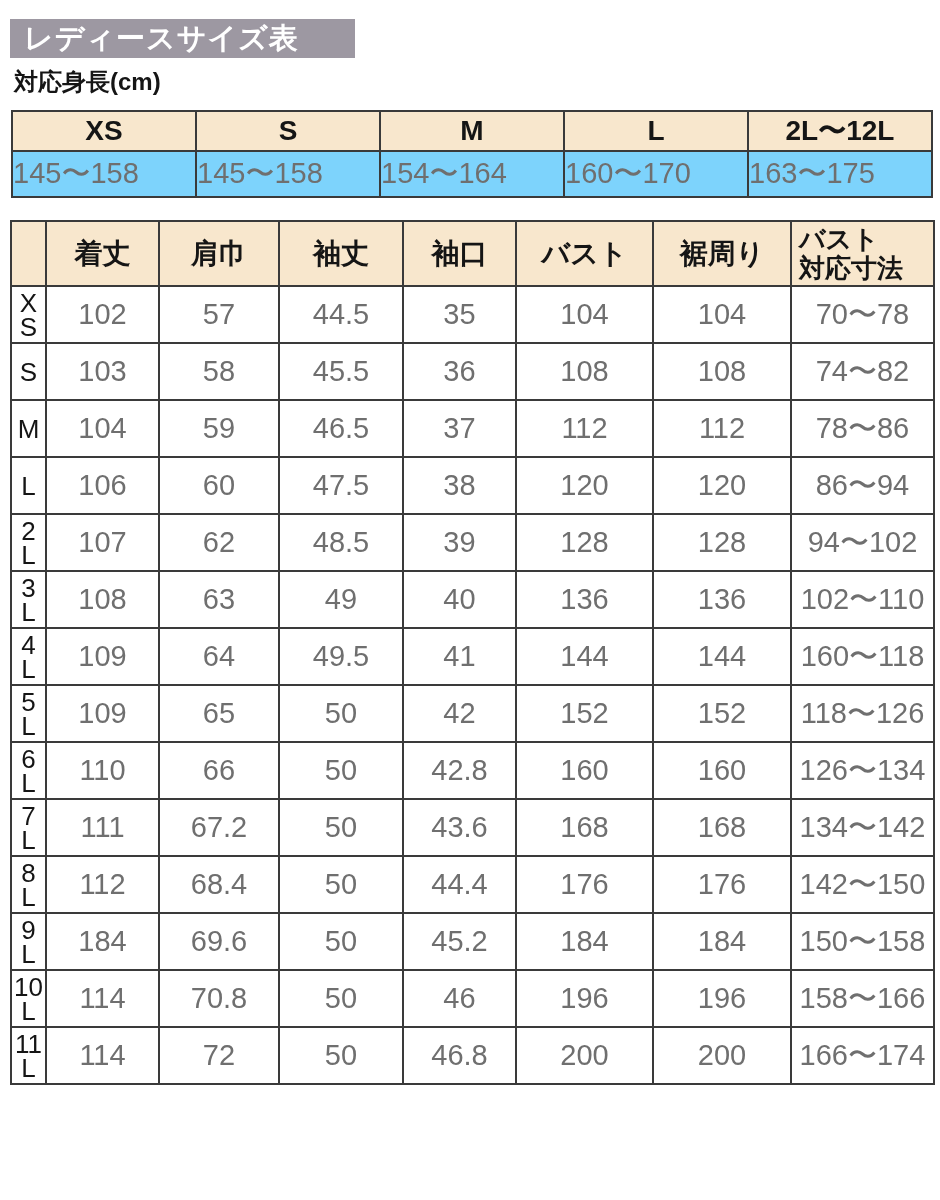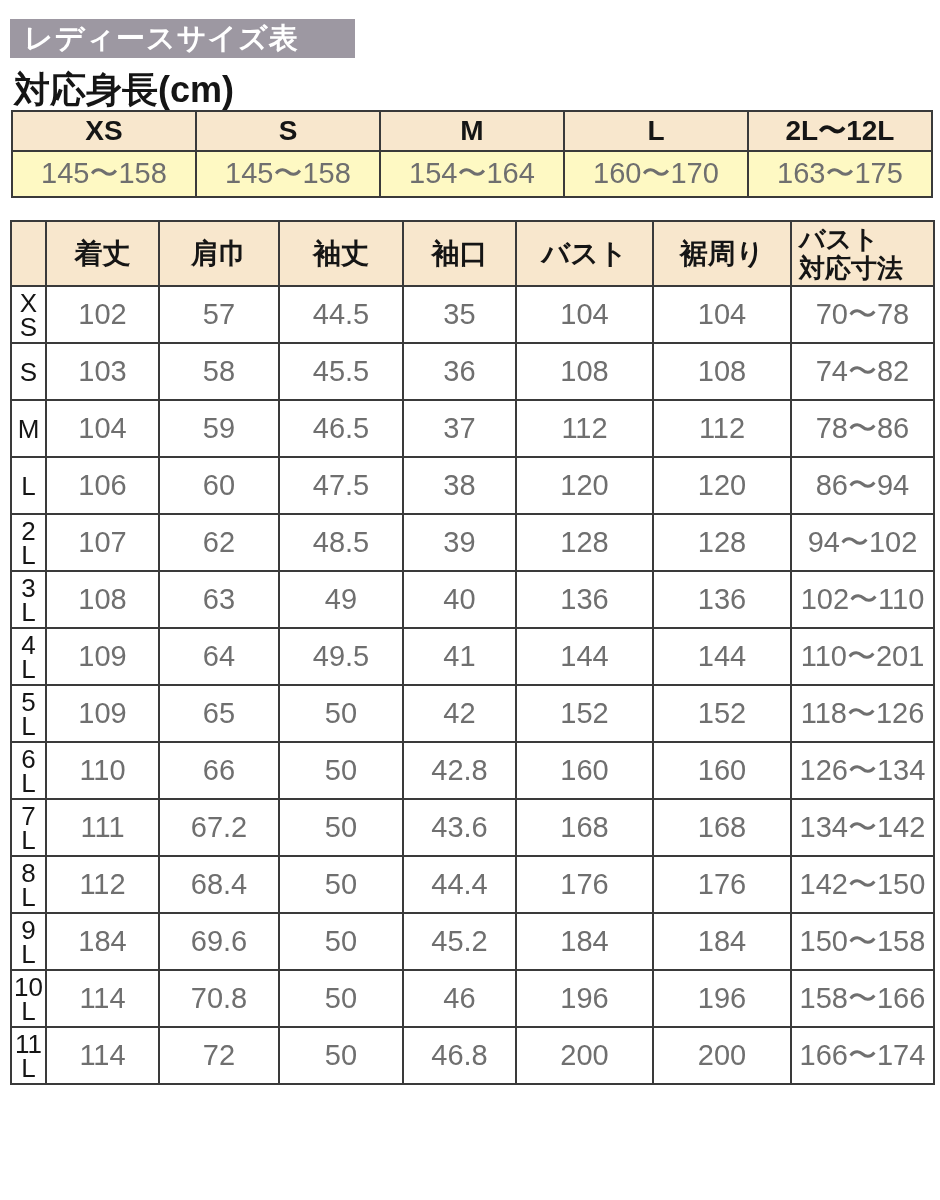--- a/index.html
+++ b/index.html
@@ -17,33 +17,33 @@
     font-family:"Liberation Sans","DejaVu Sans",sans-serif;
   }
   .title-band{
     position:absolute;left:10px;top:19px;width:345px;height:39px;
     background:var(--title-bg);color:var(--title-text);
     font-size:29px;font-weight:bold;line-height:39px;padding-left:14px;
     letter-spacing:1px;
   }
   .subtitle{
     position:absolute;left:14px;top:66px;
-    font-size:36px;font-weight:bold;color:var(--label-text);
+    font-size:24px;font-weight:bold;color:var(--label-text);
   }
   table{border-collapse:collapse;table-layout:fixed;}
   th,td{border:2px solid var(--border);padding:0;}
   
   .t1{position:absolute;left:11px;top:110px;width:922px;}
   .t1 th{
     height:33px;background:var(--header-bg);
     font-size:28px;font-weight:bold;color:var(--label-text);text-align:center;
   }
   .t1 td{
-    height:46px;background:#fef9c3;
-    font-size:29px;font-weight:normal;color:var(--data-text);text-align:center;
+    height:46px;background:#7dd3fc;
+    font-size:29px;font-weight:normal;color:var(--data-text);text-align:left;
   }
   
   .t2{position:absolute;left:10px;top:220px;width:923px;}
   .t2 thead th{
     height:65px;background:var(--header-bg);
     font-size:28px;font-weight:bold;color:var(--label-text);text-align:center;
   }
   .t2 thead th.bust-header{
     text-align:left;padding-left:7px;font-size:26px;line-height:29px;
   }
@@ -183,21 +183,21 @@
         <th class="size-cell">
           <div>4</div>
           <div>L</div>
         </th>
         <td>109</td>
         <td>64</td>
         <td>49.5</td>
         <td>41</td>
         <td>144</td>
         <td>144</td>
-        <td>110〜201</td>
+        <td>160〜118</td>
       </tr>
       <tr>
         <th class="size-cell">
           <div>5</div>
           <div>L</div>
         </th>
         <td>109</td>
         <td>65</td>
         <td>50</td>
         <td>42</td>

